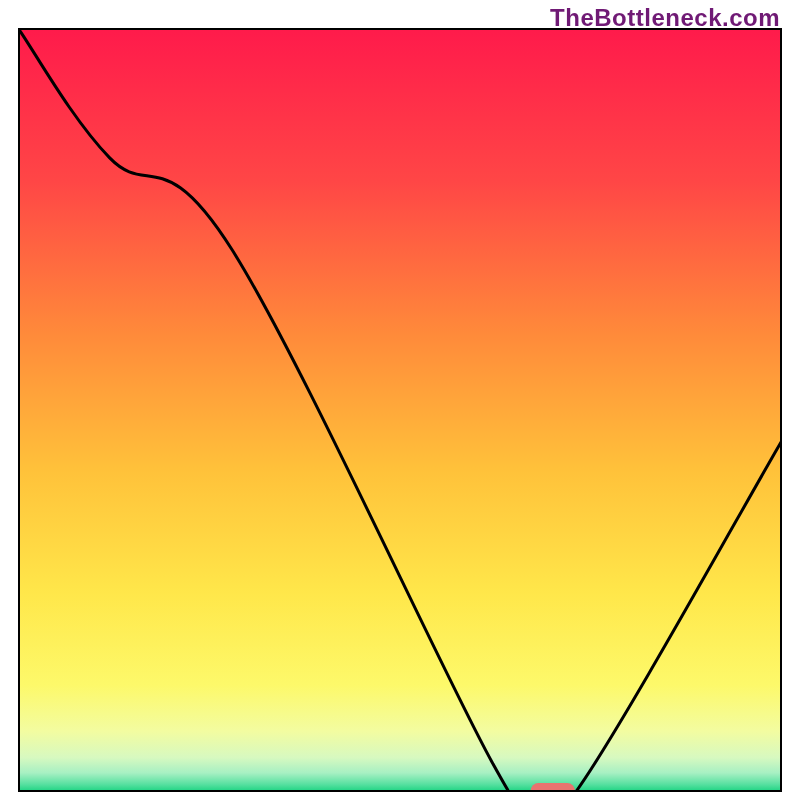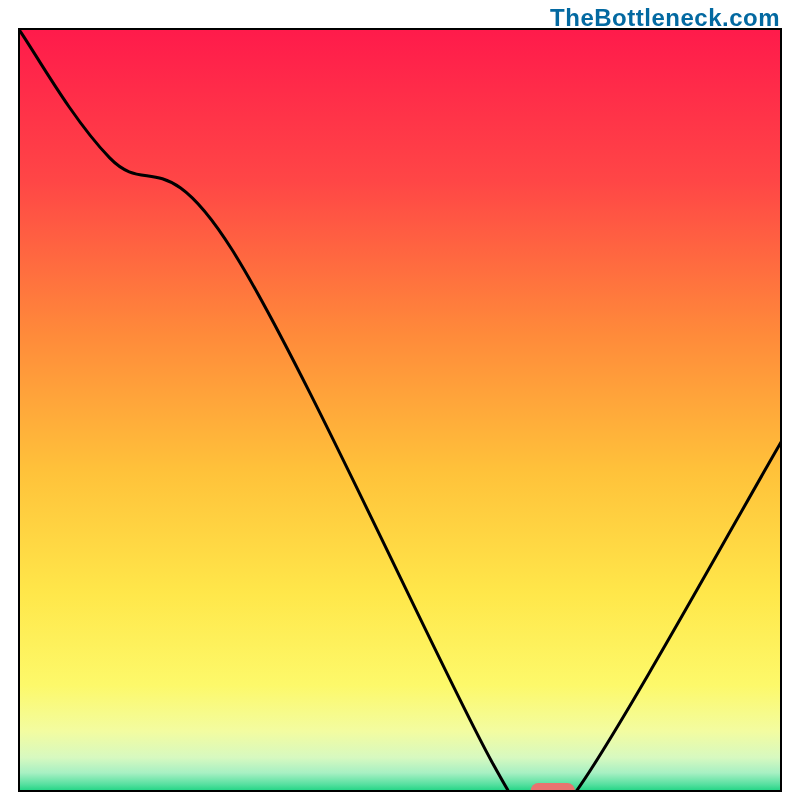--- a/index.html
+++ b/index.html
@@ -18,21 +18,21 @@
     width: 764px;
     height: 764px;
     box-sizing: border-box;
   }
   .watermark {
     position: absolute;
     top: 4px;
     right: 20px;
     font-size: 24px;
     font-weight: 600;
-    color: #0369a1;
+    color: #701a75;
     letter-spacing: 0.5px;
   }
   svg { display: block; }
 </style>
 </head>
 <body>
 
 <div class="watermark">TheBottleneck.com</div>
 
 <div class="frame">

